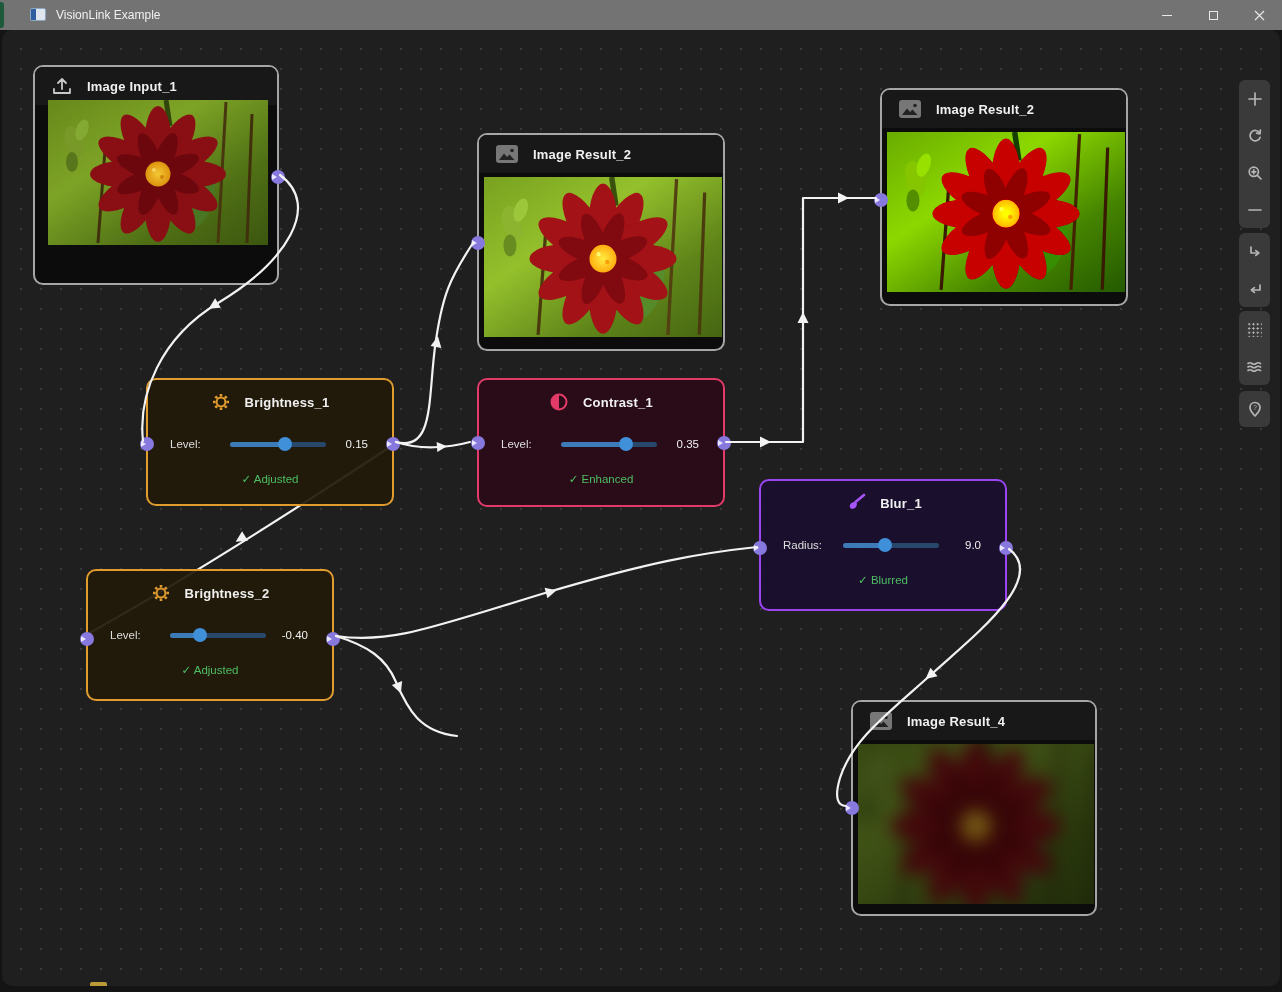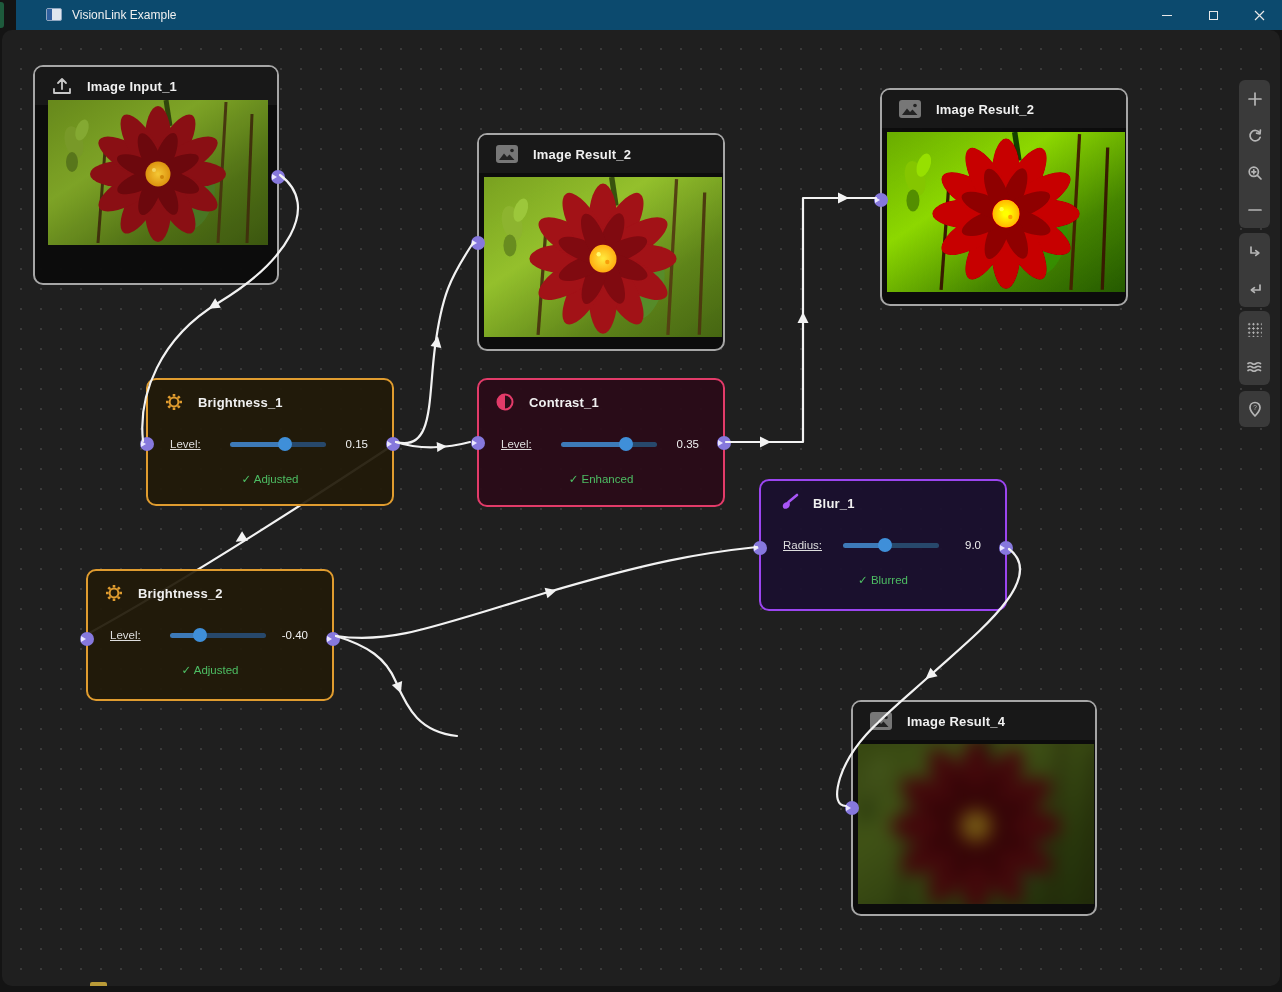--- a/index.html
+++ b/index.html
@@ -1,21 +1,21 @@
 <!DOCTYPE html>
 <html><head>
 <meta charset="utf-8">
 <style>
   * { margin:0; padding:0; box-sizing:border-box; }
   html,body { width:1282px; height:992px; background:#141414; overflow:hidden;
               font-family:"Liberation Sans", sans-serif; }
   .window { position:relative; width:1282px; height:992px; }
 
   
-  .titlebar { position:absolute; top:0; left:0; right:0; height:30px; background:#0c4a6e; z-index:6;margin-left:16px; }
+  .titlebar { position:absolute; top:0; left:0; right:0; height:30px; background:#737373; z-index:6; }
   .bg-window-edge { position:absolute; top:2px; left:0; width:4px; height:26px; background:#1d5a3c; border-radius:0 3px 3px 0; z-index:7;}
   .app-icon { position:absolute; left:30px; top:8px; width:16px; height:13px; background:#dfe6ee; border:1px solid #8fa6c0; border-radius:2px; }
   .app-icon::before { content:""; position:absolute; left:0; top:0; width:5px; height:100%; background:#2f5f9e; }
   .title-text { position:absolute; left:56px; top:8px; font-size:12px; color:#f0f0f0; }
   .win-controls { position:absolute; right:0; top:0; height:30px; display:flex; }
   .ctrl { width:46px; height:30px; display:flex; align-items:center; justify-content:center; }
   .glyph-min { width:10px; height:1px; background:#e8e8e8; display:block; }
   .glyph-max { width:9px; height:9px; border:1px solid #e8e8e8; display:block; }
 
   
@@ -43,23 +43,23 @@
   .v-input   svg { filter:saturate(1.05) brightness(.95); }
   .v-bright  svg { filter:brightness(1.12) saturate(1.05); }
   .v-contrast svg{ filter:brightness(1.08) contrast(1.4) saturate(1.3); }
   .v-dark    svg { filter:brightness(.5) saturate(1.1); }
   .v-blur    svg { filter:brightness(.48) blur(7px); transform:scale(1.18); }
 
   .load-btn { position:absolute; left:8px; right:8px; bottom:8px; height:27px; background:#101010;
               border:1.5px solid #ececec; border-radius:7px; color:#f5f5f5; font-size:15px;
               display:flex; align-items:center; justify-content:center; font-family:"Liberation Sans",sans-serif; }
 
-  .node-proc .node-header { height:44px; }
+  .node-proc .node-header { height:44px;justify-content:center; }
   .param-row { position:absolute; left:0; right:0; top:50px; height:28px; display:flex; align-items:center; padding:0 24px 0 22px; }
-  .param-label { font-size:11.5px; color:#dedede; width:52px;text-decoration:underline; }
+  .param-label { font-size:11.5px; color:#dedede; width:52px; }
   .slider { position:relative; flex:1; height:14px; margin:0 8px; }
   .slider .track { position:absolute; left:0; right:0; top:5px; height:4.5px; border-radius:3px; }
   .slider .handle { position:absolute; top:0; width:14px; height:14px; border-radius:50%; background:#3f8fd9; margin-left:-7px; }
   .param-value { font-size:11.5px; color:#f0f0f0; min-width:34px; text-align:right; }
   .status-row { position:absolute; left:0; right:0; top:92px; text-align:center; font-size:11.5px; color:#4dbd63; }
 
   .port { position:absolute; width:14px; height:14px; border-radius:50%; background:#8678dd; z-index:5; }
   .port::before { content:""; position:absolute; left:1px; top:4px; border-left:5px solid #e9e6ff; border-top:3px solid transparent; border-bottom:3px solid transparent; }
   .port-left { left:-8px; } .port-right { right:-8px; }
 

